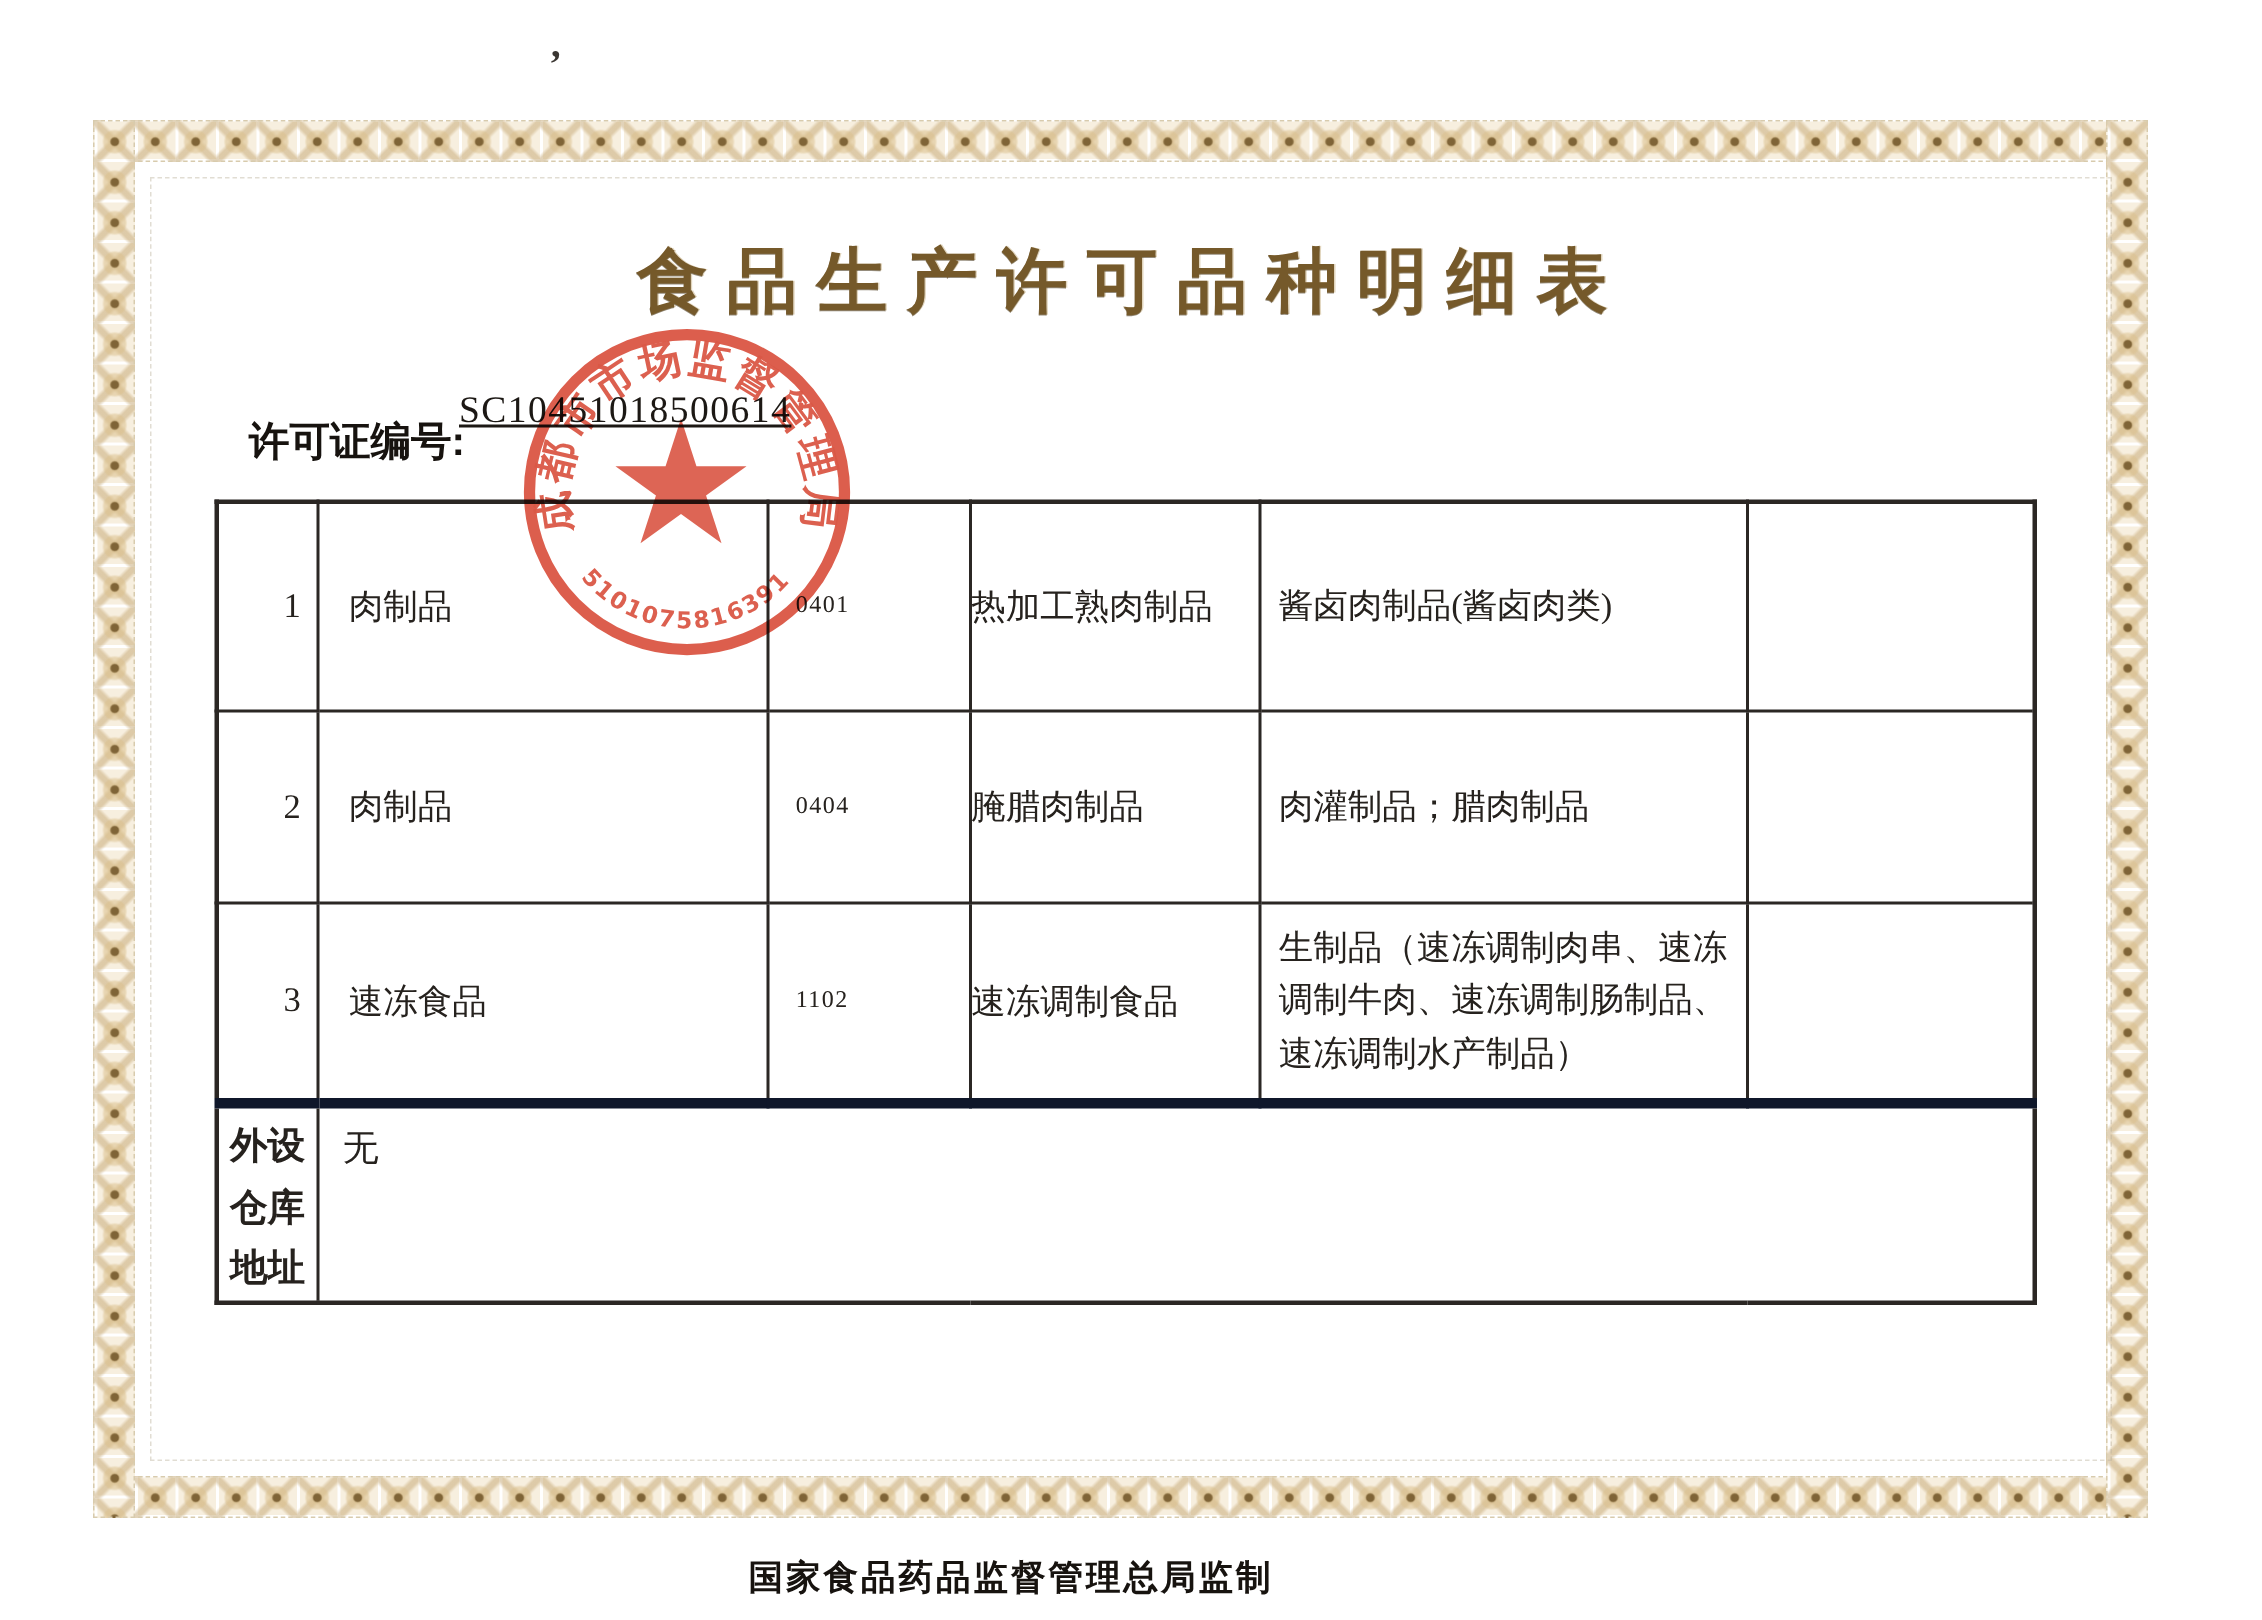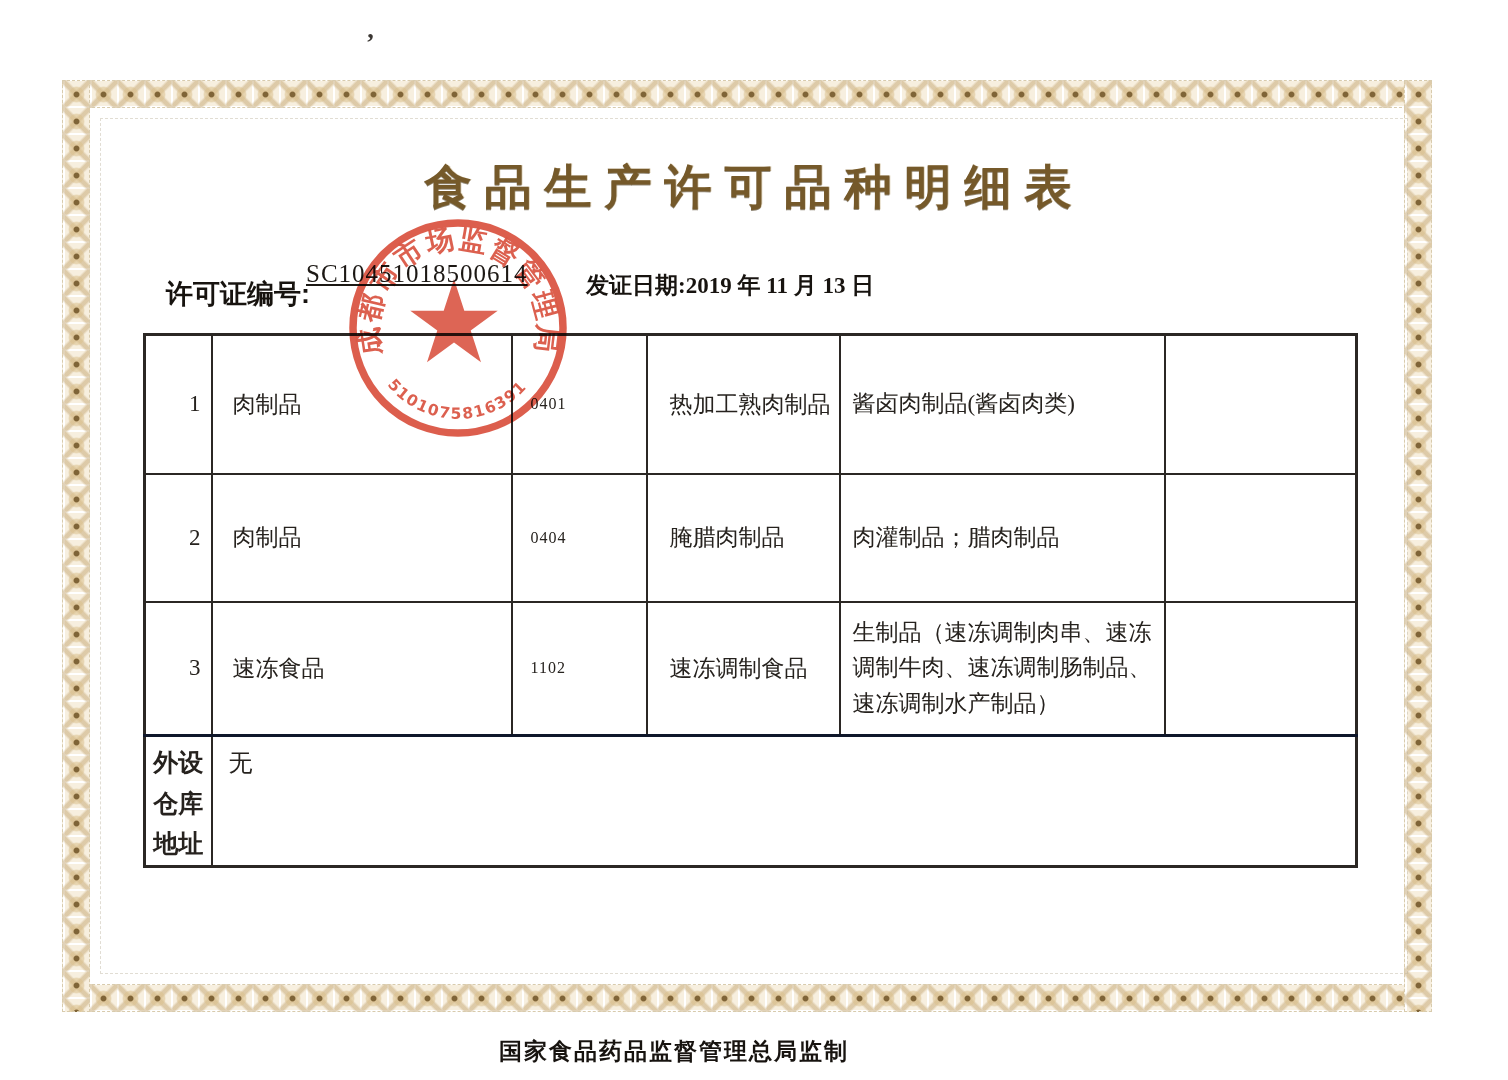--- a/index.html
+++ b/index.html
@@ -79,27 +79,27 @@
     overflow:hidden;
   }
   table.license-table { border:3px solid #2b2724; }
   th.hdr {
     font-size:25px; font-weight:bold; text-align:center; color:#17130f;
     height:55px; padding:2px 4px;
   }
   td.c-no     { text-align:right; padding-right:10px; font-size:23px; vertical-align:middle; }
   td.c-cat    { padding-left:20px; font-size:23px; vertical-align:middle; }
   td.c-code   { padding-left:18px; font-size:16px; vertical-align:middle; letter-spacing:1px; }
-  td.c-name   { padding-left:22px; font-size:23px; vertical-align:middle; }
+  td.c-name   { padding-left:0; font-size:23px; vertical-align:middle; }
   td.c-detail { padding:10px 12px; font-size:23px; vertical-align:middle; line-height:1.55; }
   td.c-remark { }
   tr.row-1 td { height:139px; }
   tr.row-2 td { height:128px; }
   tr.row-3 td { height:134px; }
-  tr.wh-row td { border-top:3px solid #0f172a; height:126px; vertical-align:top; }
+  tr.wh-row td { border-top:7px solid #0f172a; height:126px; vertical-align:top; }
   td.wh-label {
     font-size:25px; font-weight:bold; text-align:center; padding-top:6px;
   }
   td.wh-label .wh-inner { width:2.15em; margin:0 auto; line-height:1.62; word-break:break-all; }
   td.wh-value { padding:10px 0 0 16px; font-size:24px; }
 
   
   .doc-footer {
     position:absolute; left:0; top:1036px; width:1348px;
     text-align:center; font-size:23px; font-weight:bold; color:#17130f;
@@ -123,21 +123,20 @@
 <div class="inner-line"></div>
 
 <div class="stray-mark">’</div>
 
 <div class="doc-title">食品生产许可品种明细表</div>
 
 <div class="license-line">
   <span class="lic-label">许可证编号:</span>
   <span class="lic-number">SC10451018500614</span>
   <span class="lic-dates">
-    <span>发证日期:2019 年 11 月 13 日</span>
   </span>
 </div>
 
 <table class="license-table">
   <colgroup>
     <col style="width:67px">
       <col style="width:300px">
       <col style="width:135px">
     <col style="width:193px">
       <col style="width:325px">

